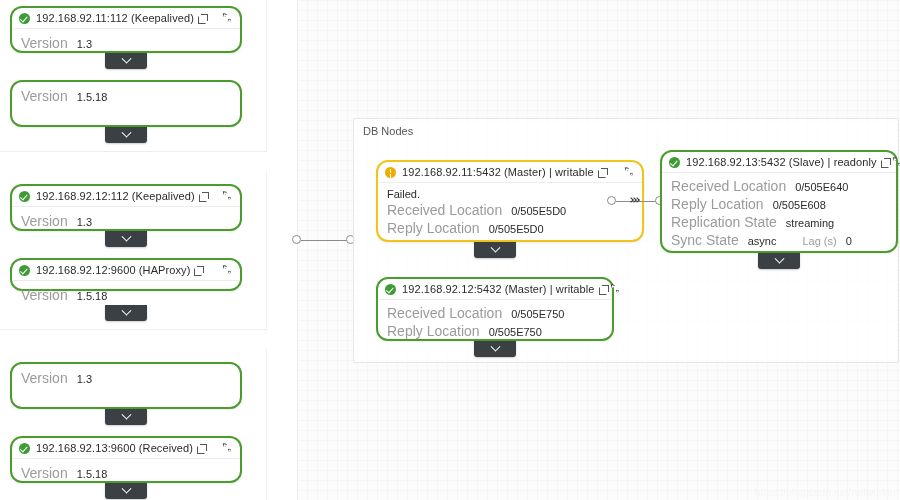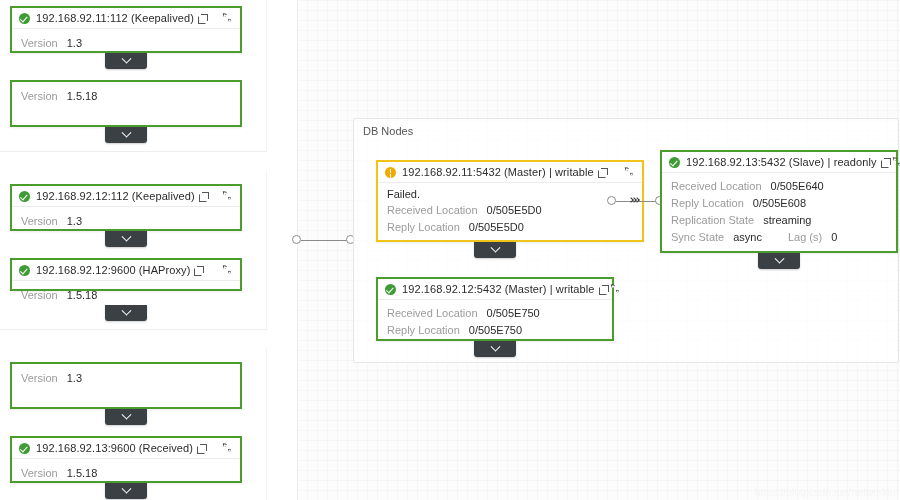--- a/index.html
+++ b/index.html
@@ -63,21 +63,21 @@
     left: 267px; top: 0;
     width: 30px; height: 500px;
     background: #ffffff;
   }
 
   
   .node {
     position: absolute;
     background: #ffffff;
     border: 2px solid #4a9c2d;
-    border-radius: 0;
+    border-radius: 12px;
     box-shadow: 0 1px 2px rgba(0,0,0,0.08);
   }
   .node.warn { border-color: #f0c419; }
 
   .node-head {
     display: flex;
     align-items: center;
     height: 21px;
     padding: 0 6px 0 7px;
     border-bottom: 1px solid #ececec;
@@ -155,21 +155,21 @@
     padding: 6px 9px 7px 9px;
   }
   .kv {
     display: flex;
     align-items: baseline;
     line-height: 17px;
     white-space: nowrap;
   }
   .kv .k {
     color: #9b9b9b;
-    font-size: 11px;
+    font-size: 14px;
   }
   .kv .v {
     color: #2b2b2b;
     font-size: 11px;
     margin-left: 9px;
   }
   .kv .k2 {
     color: #9b9b9b;
     font-size: 11px;
     margin-left: 26px;

